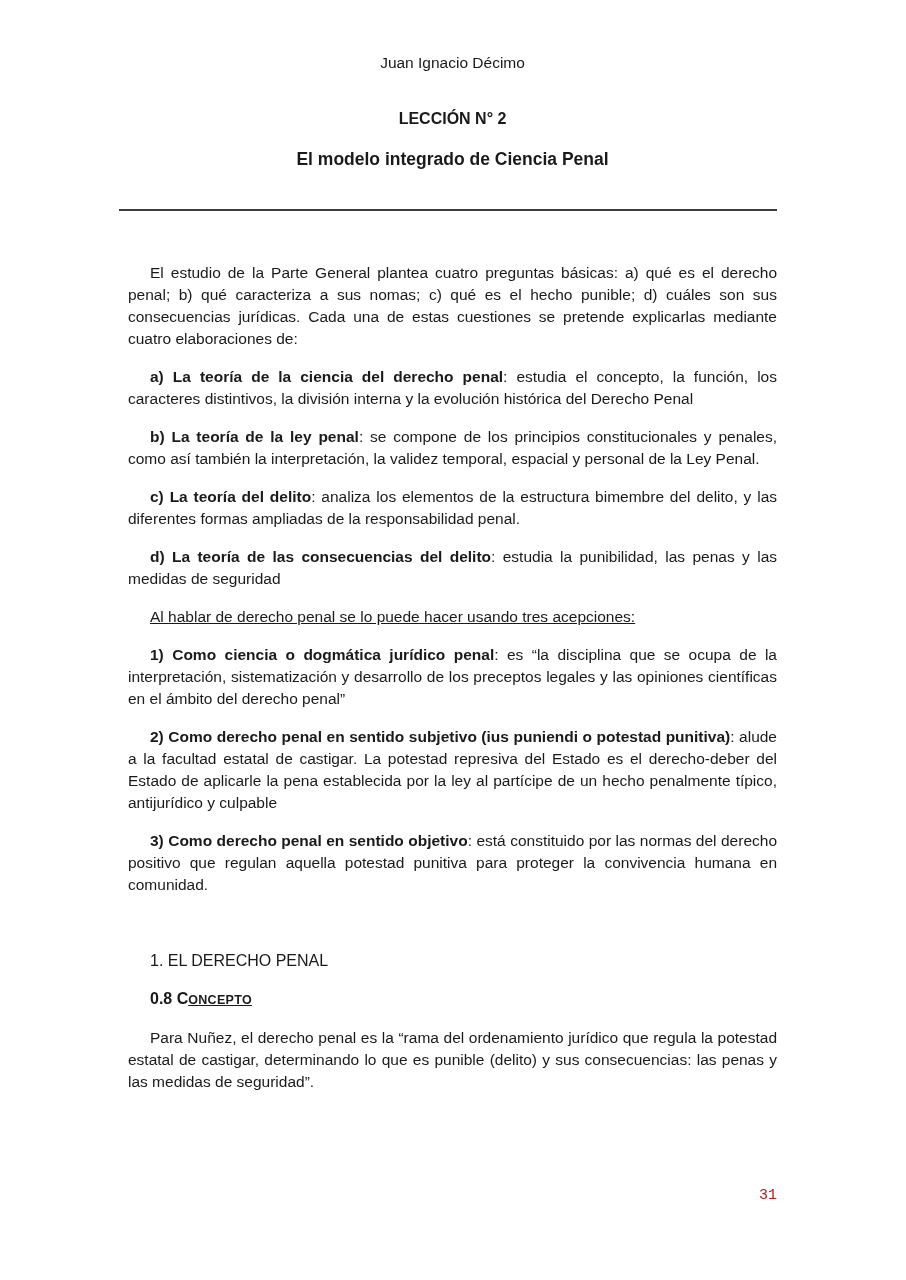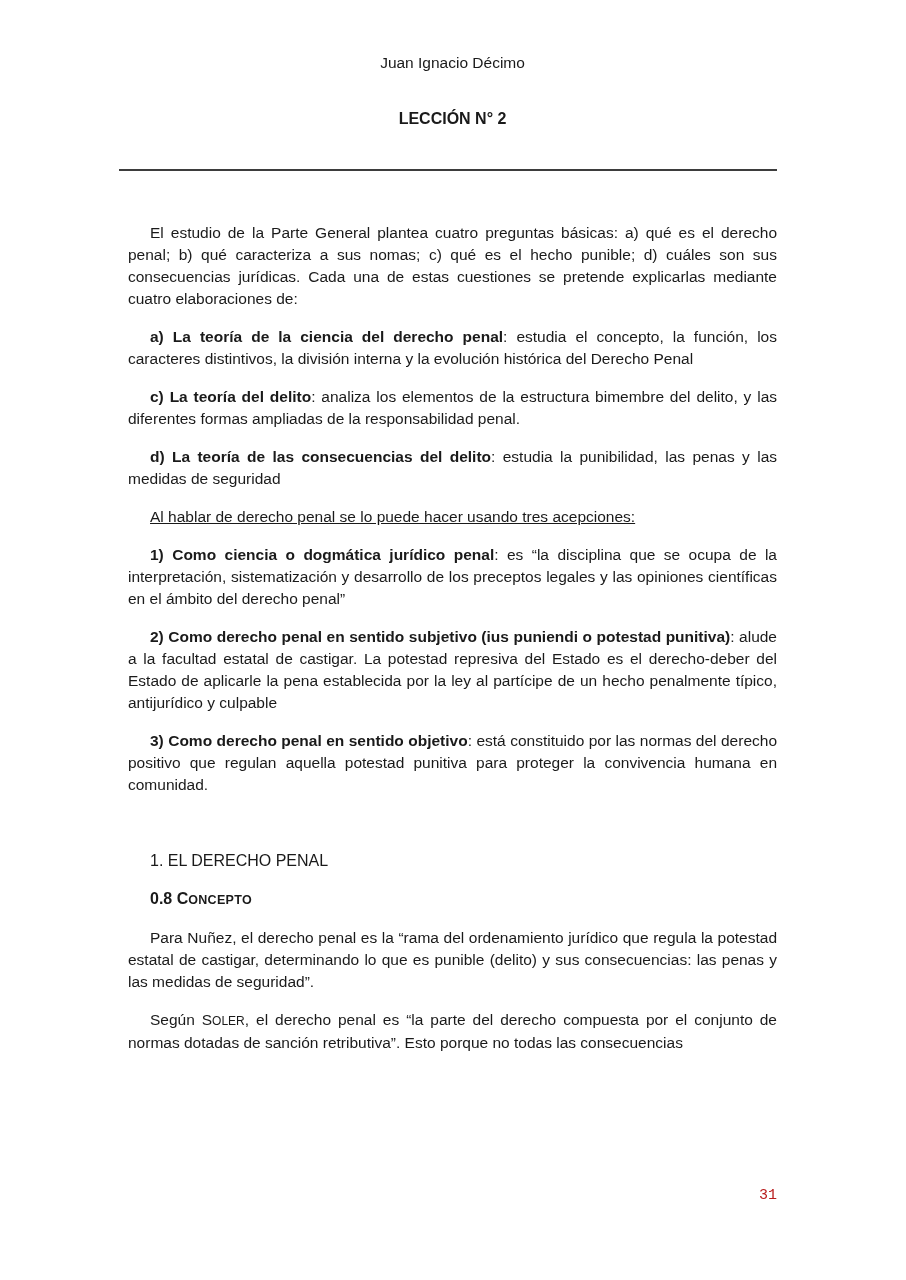--- a/index.html
+++ b/index.html
@@ -57,68 +57,69 @@
     line-height: 22px;
     text-indent: 22px;
   }
   .sub-heading {
     margin: 16px 0 0 0;
     font-size: 16px;
     font-weight: bold;
     line-height: 22px;
     text-indent: 22px;
   }
-  .sub-heading .sc { font-size: 12.5px; letter-spacing: 0.3px; }
+  .sub-heading .sc { font-size: 12.5px; letter-spacing: 0.3px; text-decoration: underline; }
   .para .sc { font-size: 12px; }
   .page-number {
     position: absolute;
     top: 1186px;
     right: 129px;
     font-family: "Liberation Mono", "DejaVu Sans Mono", monospace;
     font-size: 15px;
     line-height: 20px;
     color: #b91c1c;
   }
 </style>
 </head>
 <body>
 
 <div class="page">
 
   <div class="doc-header">Juan Ignacio Décimo</div>
 
   <div class="title">LECCIÓN N° 2</div>
 
+  <div class="subtitle">El modelo integrado de Ciencia Penal</div>
 
   <hr class="rule">
 
   <div class="body-text">
 
     <p class="para indent">El estudio de la Parte General plantea cuatro preguntas básicas: a) qué es el derecho penal; b) qué caracteriza a sus nomas; c) qué es el hecho punible; d) cuáles son sus consecuencias jurídicas. Cada una de estas cuestiones se pretende explicarlas mediante cuatro elaboraciones de:</p>
 
     <p class="para indent"><strong>a) La teoría de la ciencia del derecho penal</strong><span>: estudia el concepto, la función, los caracteres distintivos, la división interna y la evolución histórica del Derecho Penal</span></p>
 
+    <p class="para indent"><strong>b) La teoría de la ley penal</strong><span>: se compone de los principios constitucionales y penales, como así también la interpretación, la validez temporal, espacial y personal de la Ley Penal.</span></p>
 
     <p class="para indent"><strong>c) La teoría del delito</strong><span>: analiza los elementos de la estructura bimembre del delito, y las diferentes formas ampliadas de la responsabilidad penal.</span></p>
 
     <p class="para indent"><strong>d) La teoría de las consecuencias del delito</strong><span>: estudia la punibilidad, las penas y las medidas de seguridad</span></p>
 
     <p class="para indent underlined">Al hablar de derecho penal se lo puede hacer usando tres acepciones:</p>
 
     <p class="para indent"><strong>1) Como ciencia o dogmática jurídico penal</strong><span>: es “la disciplina que se ocupa de la interpretación, sistematización y desarrollo de los preceptos legales y las opiniones científicas en el ámbito del derecho penal”</span></p>
 
     <p class="para indent"><strong>2) Como derecho penal en sentido subjetivo (ius puniendi o potestad punitiva)</strong><span>: alude a la facultad estatal de castigar. La potestad represiva del Estado es el derecho-deber del Estado de aplicarle la pena establecida por la ley al partícipe de un hecho penalmente típico, antijurídico y culpable</span></p>
 
     <p class="para indent"><strong>3) Como derecho penal en sentido objetivo</strong><span>: está constituido por las normas del derecho positivo que regulan aquella potestad punitiva para proteger la convivencia humana en comunidad.</span></p>
 
     <p class="section-heading">1. EL DERECHO PENAL</p>
 
     <p class="sub-heading"><span>0.8 C</span><span class="sc">ONCEPTO</span></p>
 
     <p class="para indent">Para Nuñez, el derecho penal es la “rama del ordenamiento jurídico que regula la potestad estatal de castigar, determinando lo que es punible (delito) y sus consecuencias: las penas y las medidas de seguridad”.</p>
 
-    <p class="para indent"><span>Según S</span><span class="sc">OLER</span><span>, el derecho penal es “la parte del derecho compuesta por el conjunto de normas dotadas de sanción retributiva”. Esto porque no todas las consecuencias</span></p>
 
   </div>
 
   <div class="page-number">31</div>
 
 </div>
 
 </body></html>

